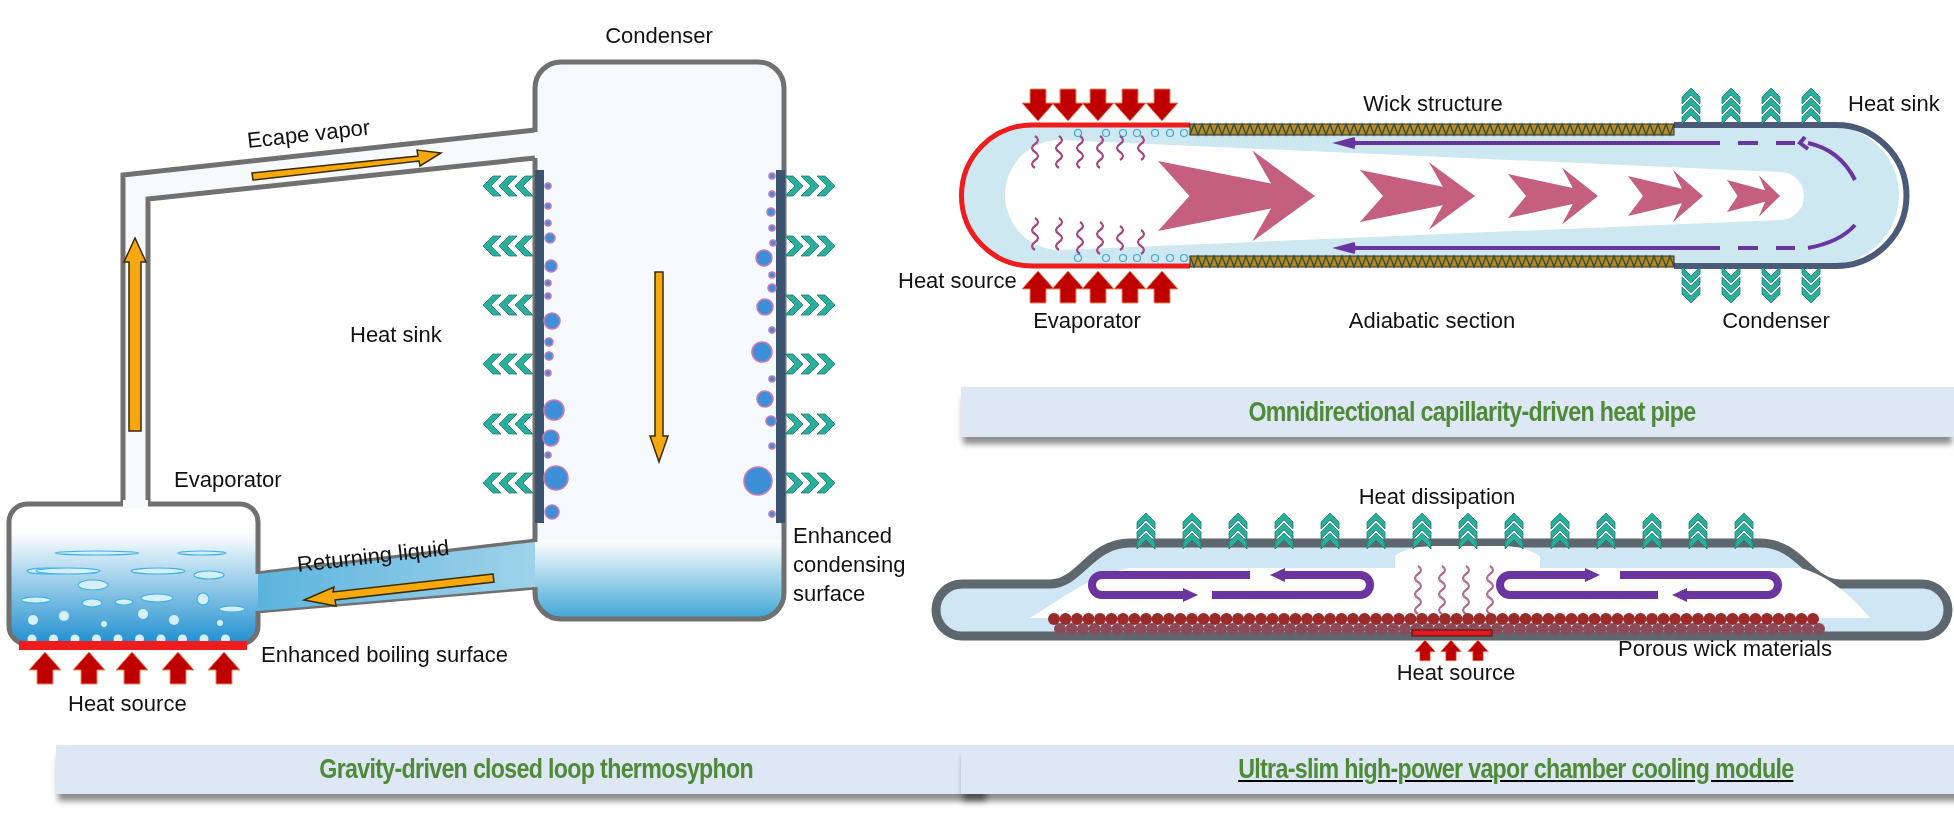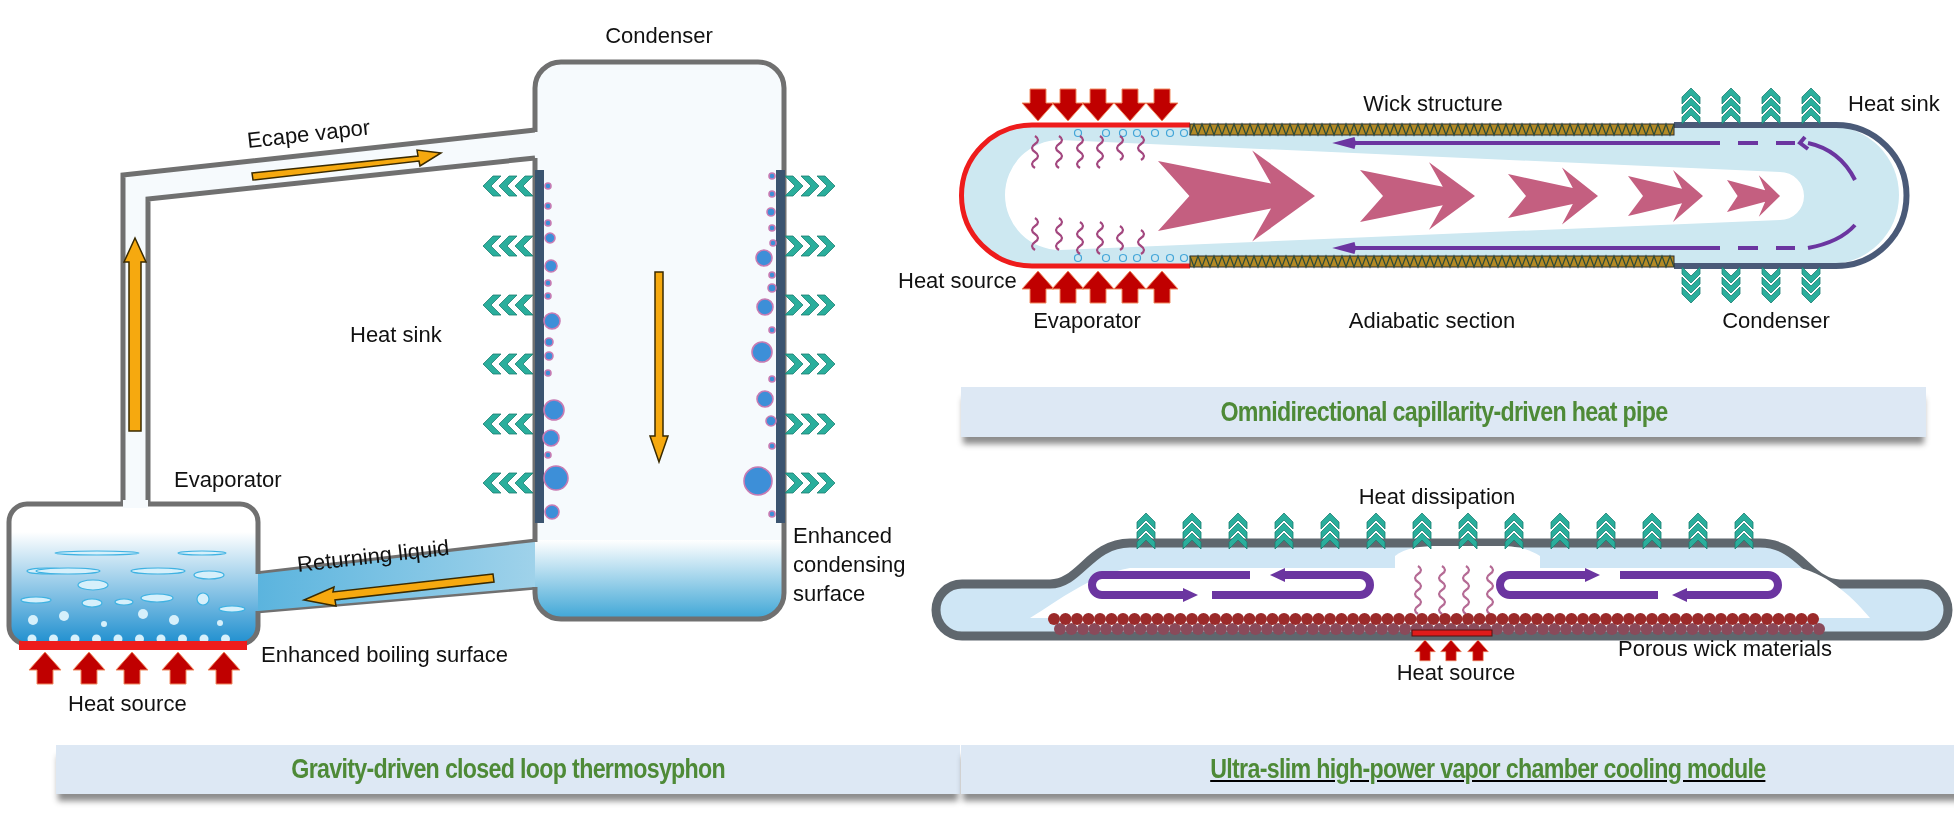--- a/index.html
+++ b/index.html
@@ -1,19 +1,19 @@
 <!DOCTYPE html>
 <html><head>
 <meta charset="utf-8">
 <style>
   html, body { margin: 0; padding: 0; background: #ffffff; }
   body { width: 1954px; height: 824px; overflow: hidden; position: relative; font-family: "Liberation Sans", sans-serif; }
   #stage { position: absolute; left: 0; top: 0; width: 1954px; height: 824px; }
   .lbl { font-family: "Liberation Sans", sans-serif; font-size: 22px; fill: #111111; }
-  .caption-box { position: absolute; background: #dde8f4; box-shadow: 0 9px 6px -2px rgba(0,0,0,0.45); display: flex; align-items: center; justify-content: center; }
+  .caption-box { position: absolute; background: #dde8f4; box-shadow: 0 9px 6px -2px rgba(0,0,0,0.45); display: flex; align-items: center; justify-content: center; padding-left: 28px; }
   .caption-text { font-family: "Liberation Sans", sans-serif; font-weight: bold; font-size: 27px; color: #4e8a37; letter-spacing: -0.8px; transform: scaleX(0.86); white-space: nowrap; }
   #cap-thermo { left: 12px; top: 745px; width: 904px; height: 49px; margin-left: 44px; }
   #cap-heatpipe { left: 961px; top: 387px; width: 965px; height: 50px; }
   #cap-vc { left: 961px; top: 745px; width: 1053px; height: 49px; text-decoration: underline; }
 </style>
 </head>
 <body>
 
 <svg id="stage" width="1954" height="824" viewBox="0 0 1954 824" xmlns="http://www.w3.org/2000/svg">
   <defs>

